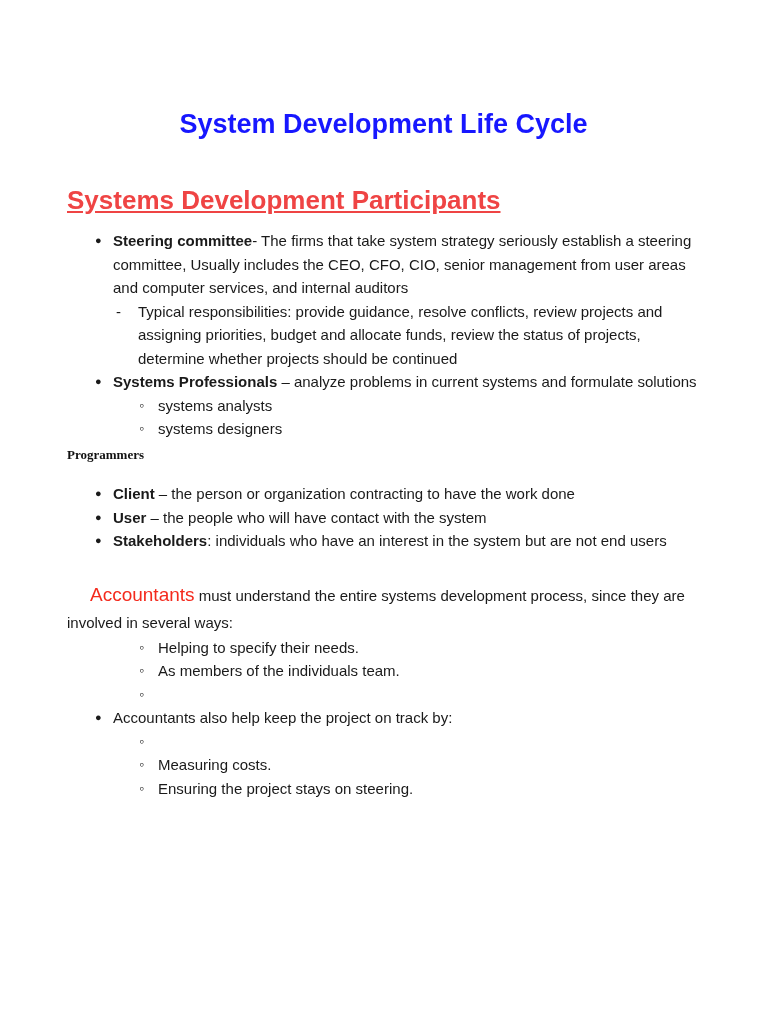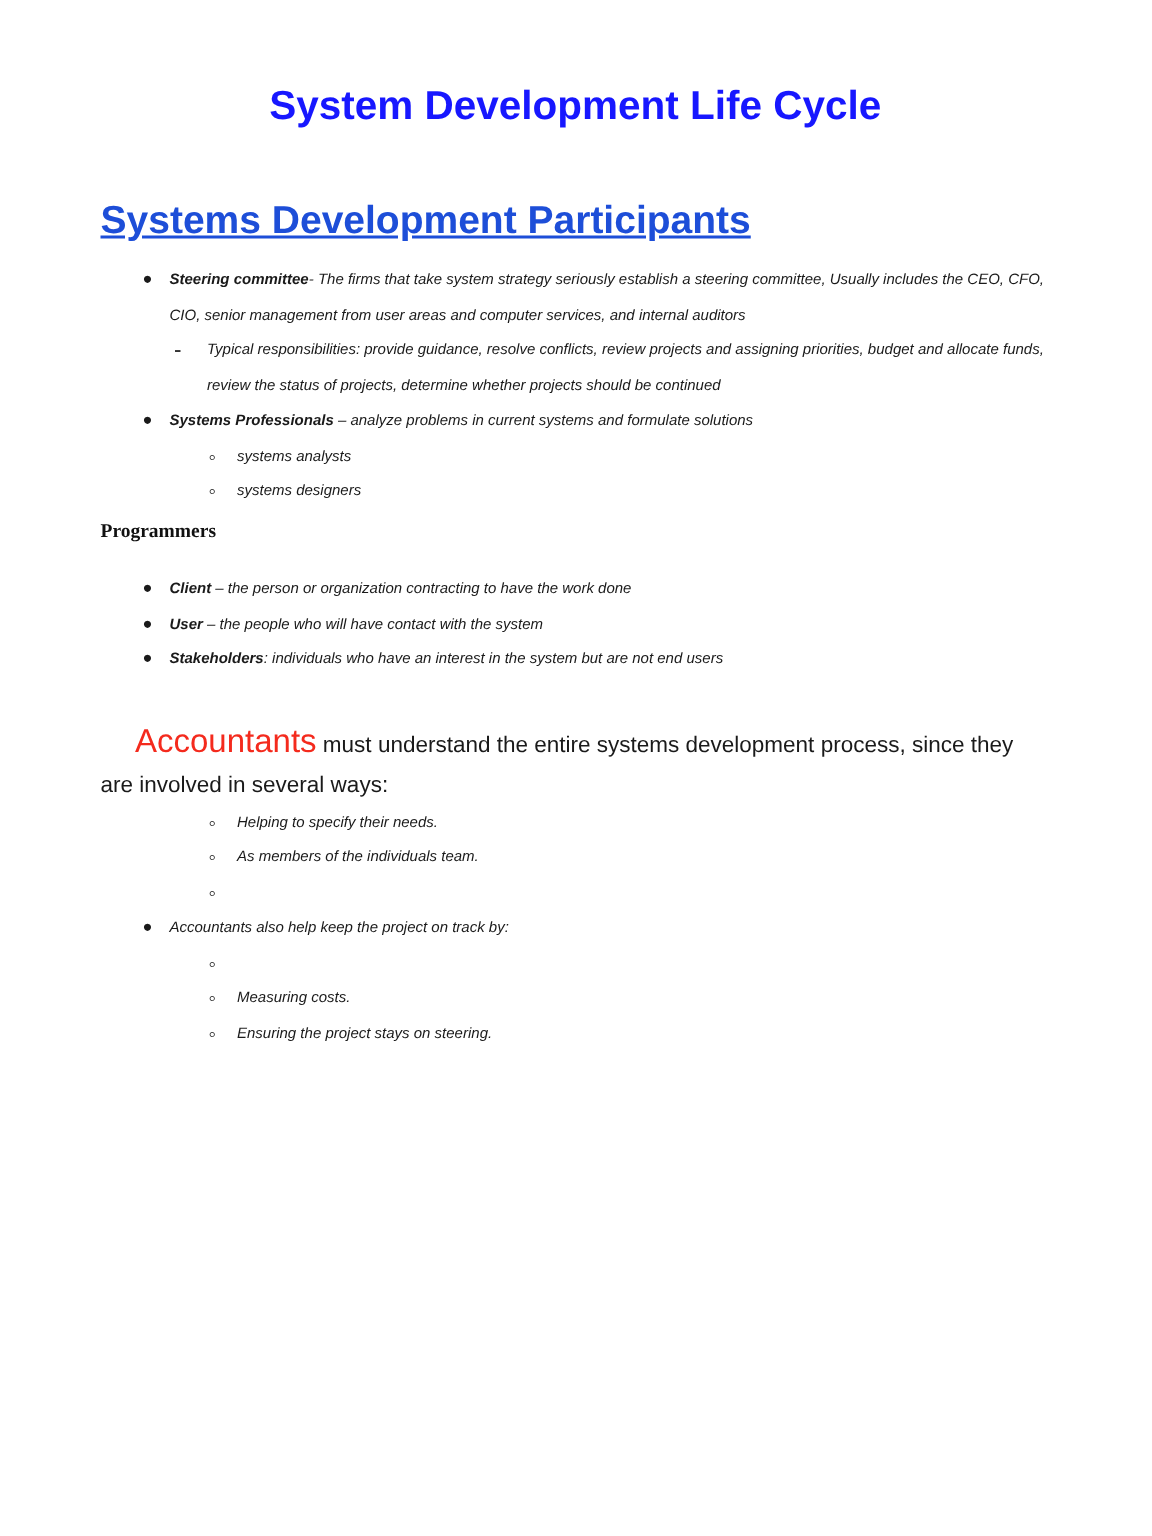--- a/index.html
+++ b/index.html
@@ -10,45 +10,44 @@
     font-family: "Liberation Sans", sans-serif;
     color: #1a1a1a;
   }
   .page {
     width: 768px;
     min-height: 1024px;
     padding: 0 68px 40px 67px;
     background: #ffffff;
   }
   .doc-title {
-    margin-top: 52px;
+    margin-top: 106px;
     text-align: center;
     font-size: 27px;
     line-height: 36px;
     font-weight: 700;
     color: #1717ff;
   }
   .section-heading {
     margin-top: 42px;
     font-size: 26px;
     line-height: 33px;
     font-weight: 700;
     text-decoration: underline;
-    color: #1d4ed8;
+    color: #ef4444;
   }
   .list { width: 100%; }
   .list-block-1 { margin-top: 12px; }
   .list-block-2 { margin-top: 16px; }
   .li { display: flex; align-items: flex-start; }
   .li .text {
-    font-size: 10px;
+    font-size: 15px;
     line-height: 23.5px;
     color: #1a1a1a;
     flex: 1 1 auto;
-    font-style: italic;
   }
   .li .marker {
     flex: 0 0 auto;
     line-height: 23.5px;
     color: #1a1a1a;
   }
   .l1 { padding-left: 28px; }
   .l1 .marker { width: 18px; font-size: 11px; }
   .ldash { padding-left: 49px; }
   .ldash .marker { width: 22px; font-size: 15px; }
@@ -65,21 +64,21 @@
   }
   .accountants-para {
     margin-top: 28px;
     font-size: 15px;
     line-height: 27px;
     text-indent: 23px;
     color: #1a1a1a;
   }
   .accountants-lead {
     color: #f42a1d;
-    font-size: 22px;
+    font-size: 19px;
     font-weight: 400;
   }
 </style>
 </head>
 <body>
 
 <div class="page">
 
   <h1 class="doc-title">System Development Life Cycle</h1>
 

